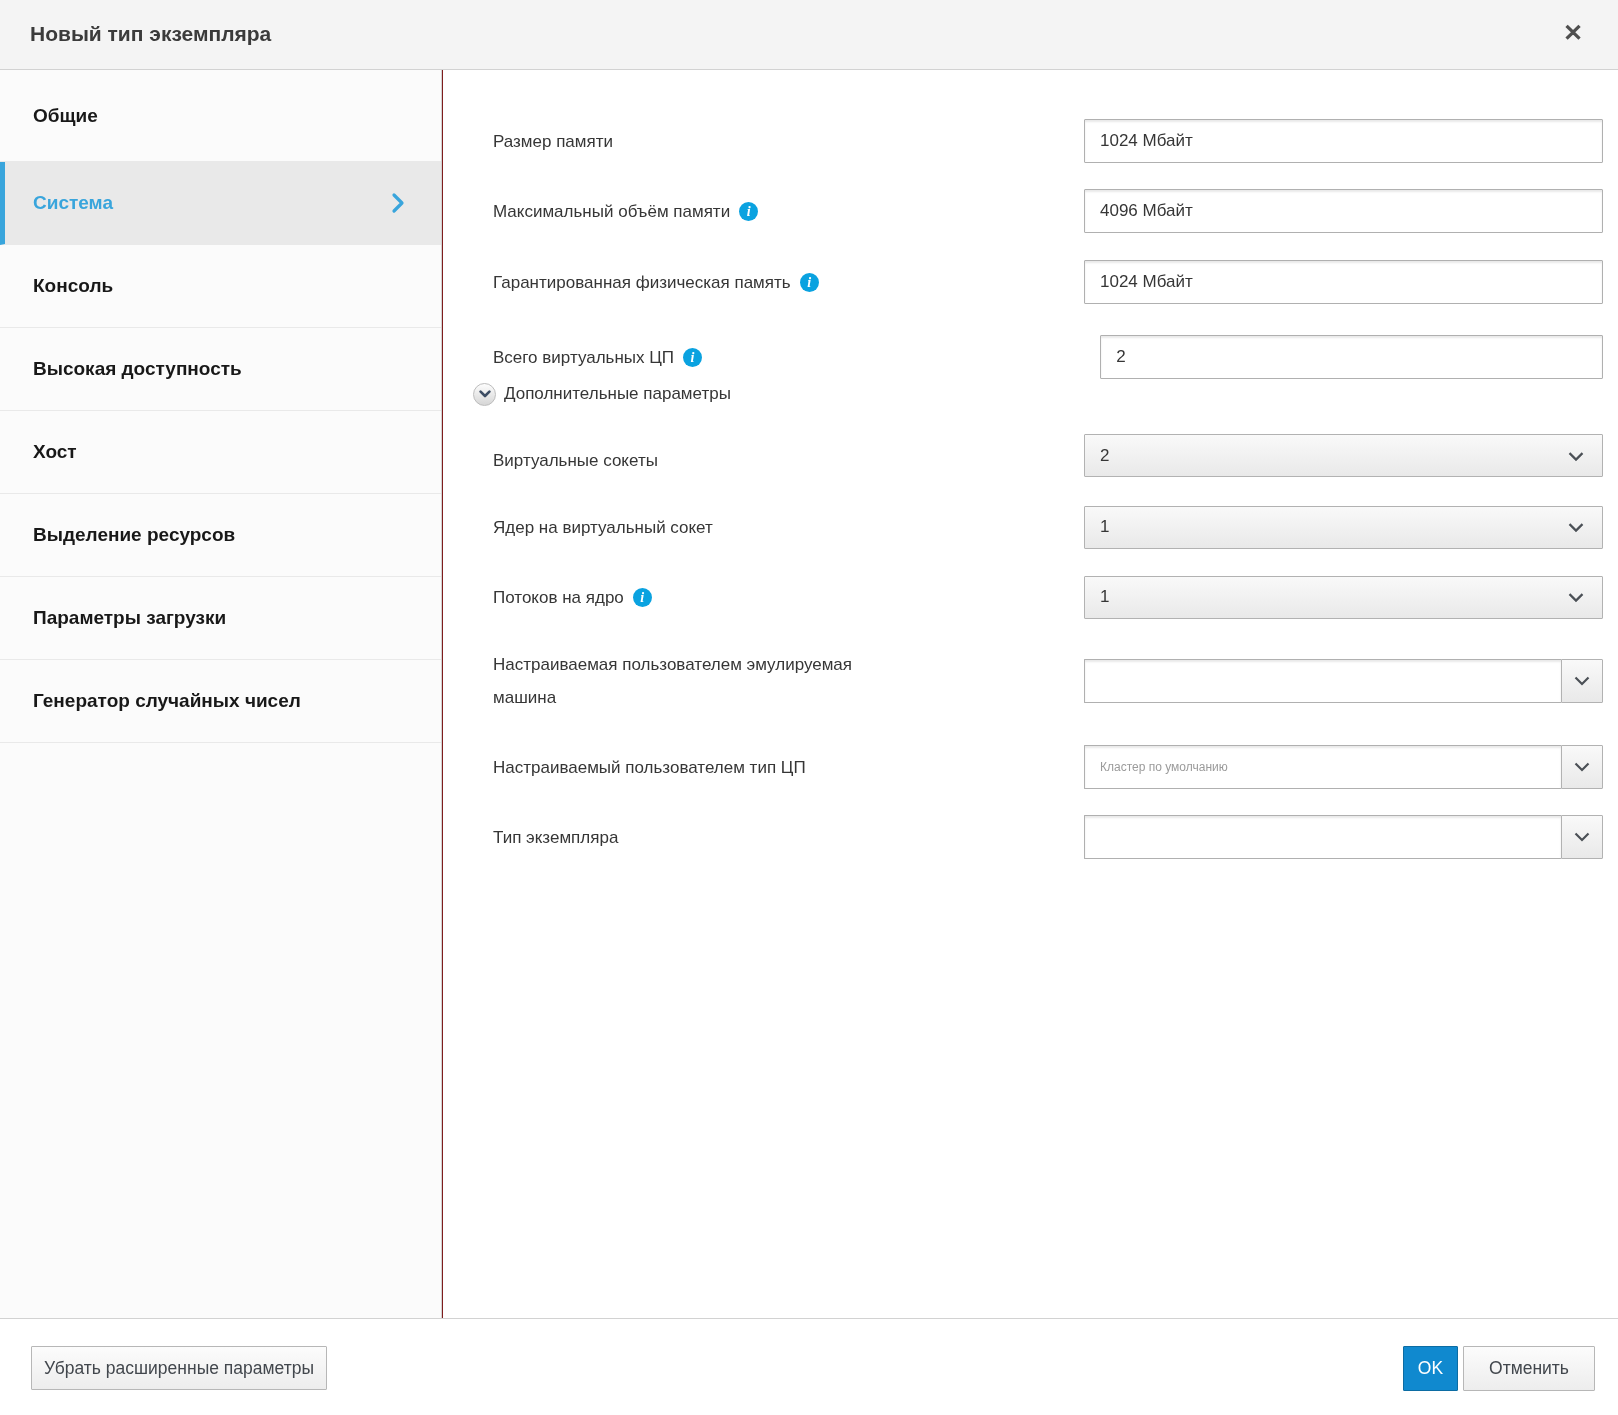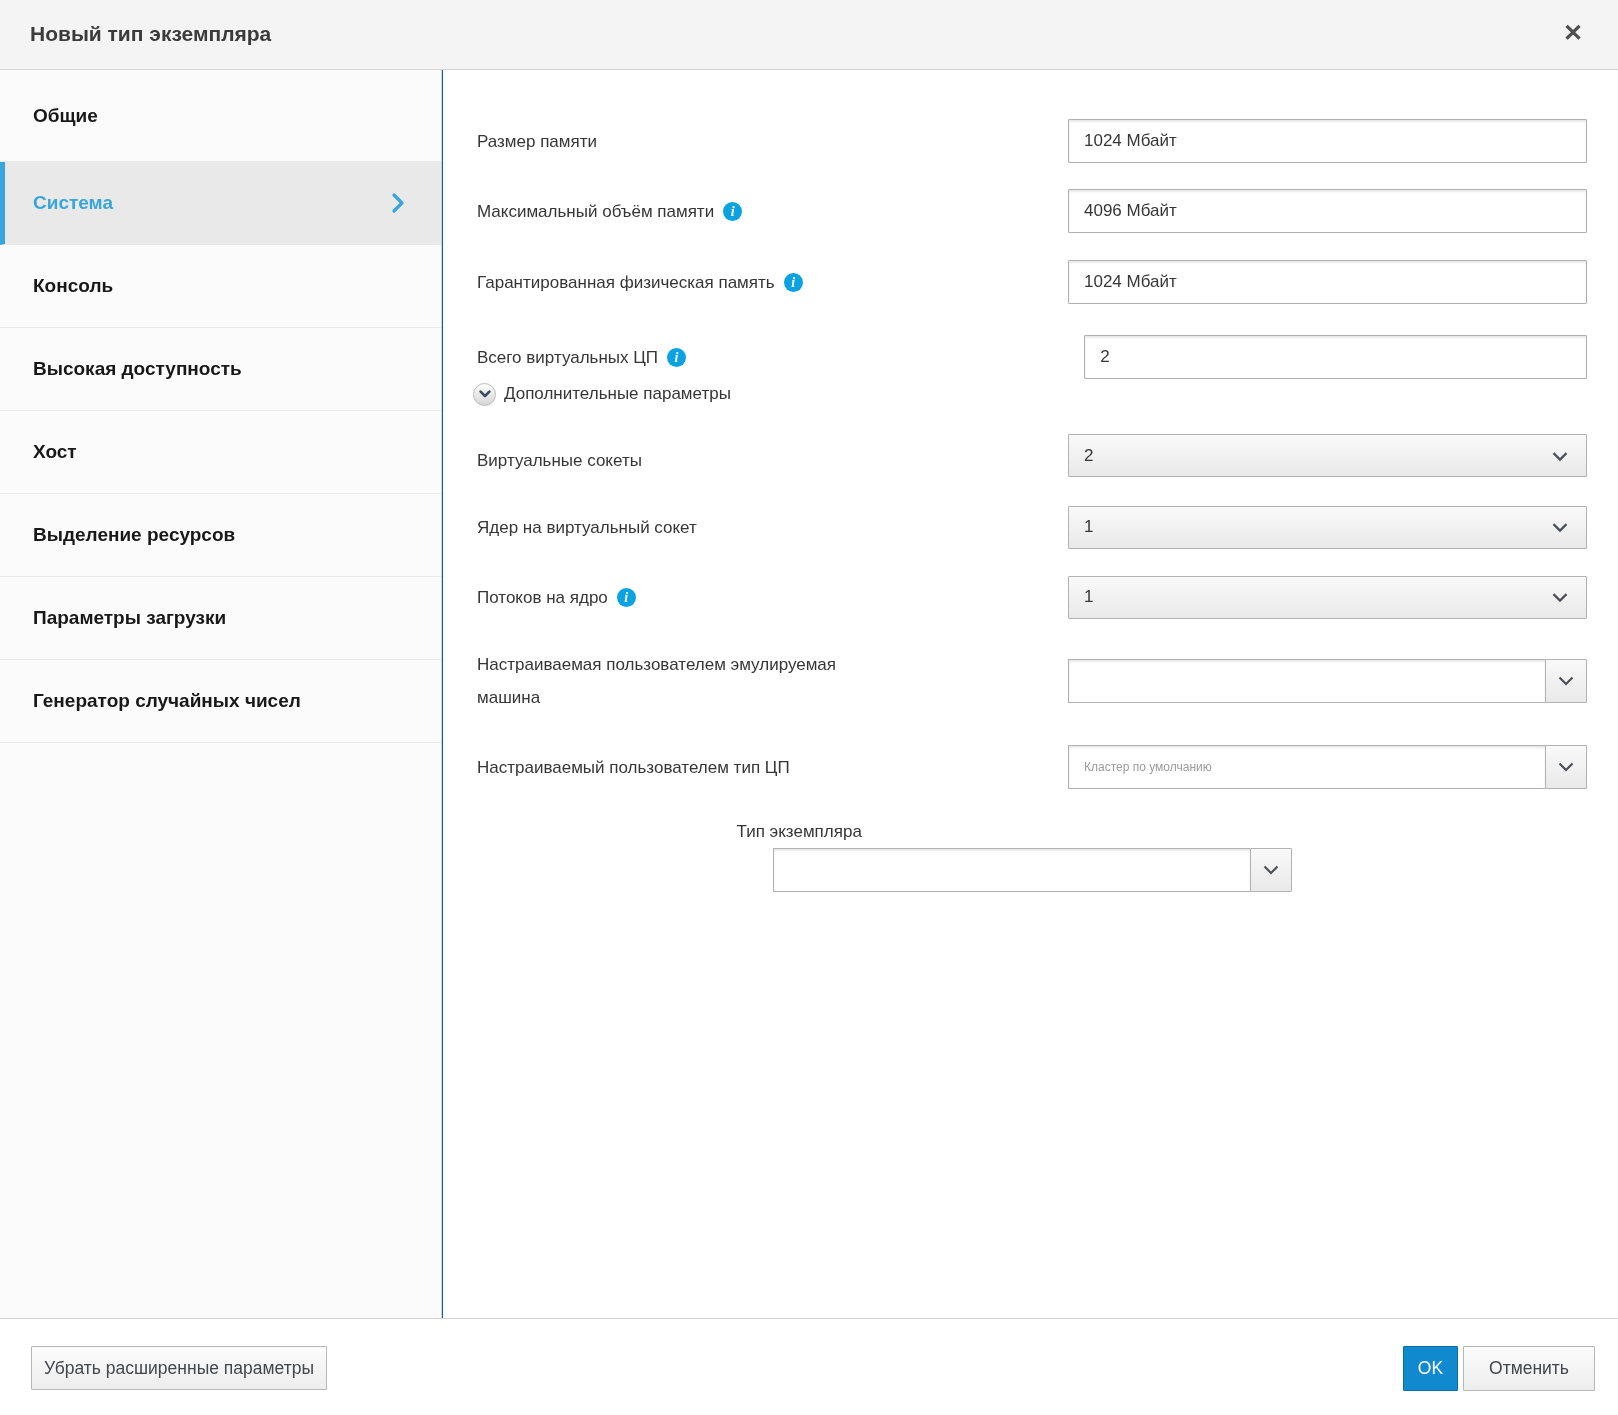--- a/index.html
+++ b/index.html
@@ -1,19 +1,19 @@
 <!DOCTYPE html>
 <html><head>
 <meta charset="utf-8">
 <style>
   * { margin:0; padding:0; box-sizing:border-box; }
   html,body { width:1618px; height:1415px; }
   body { font-family:"Liberation Sans","DejaVu Sans",sans-serif; background:#fff; color:#363636; }
 
-  .dialog { position:relative; width:1618px; height:1415px; background:#0369a1; overflow:hidden; }
+  .dialog { position:relative; width:1618px; height:1415px; background:#7f1d1d; overflow:hidden; }
 
   
   .dlg-header { position:absolute; top:0; left:0; right:0; height:70px;
                 background:#f4f4f4; border-bottom:1px solid #d2d2d2; }
   .dlg-title { position:absolute; left:30px; top:50%; transform:translateY(-54%);
                font-size:21px; font-weight:700; color:#3b3b3b; }
   .dlg-close { position:absolute; right:30px; top:16px; width:30px; height:34px;
                font-size:24px; font-weight:700; color:#4f4f4f; text-align:center;
                line-height:34px; cursor:pointer; background:none; border:none; }
 
@@ -23,28 +23,28 @@
   .side-item { position:relative; height:83px; display:flex; align-items:center;
                padding-left:33px; border-bottom:1px solid #e9e9e9; cursor:pointer;
                font-size:19px; font-weight:700; color:#181818;text-align:center; }
   .side-item:first-child { height:92px; }
   .side-item.selected { background:#e9e9e9; border-left:5px solid #39a5dc;
                         padding-left:28px; color:#39a5dc; }
   .side-chevron { position:absolute; right:36px; top:50%; transform:translateY(-50%); display:flex; }
 
   
   .content { position:absolute; left:443px; top:70px; right:0; bottom:97px; background:#fff; }
-  .frow { position:absolute; left:34px; width:1110px; height:44px;
+  .frow { position:absolute; left:50px; width:1110px; height:44px;
           display:flex; align-items:center; }
   .flabel { width:591px; font-size:17px; color:#363636; display:flex;
             align-items:center; gap:9px; line-height:33px; white-space:pre-line; }
   .r1 { top:49px; }  .r2 { top:119px; } .r3 { top:190px; } .r4 { top:265px;gap:36px; }
   .rcollapse { top:309px; height:30px; left:30px; }
   .r6 { top:363px;align-items:flex-end; } .r7 { top:435px; } .r8 { top:505px; }
-  .r9 { top:577px; height:68px; } .r10 { top:675px; } .r11 { top:745px;flex-direction:column; }
+  .r9 { top:577px; height:68px; } .r10 { top:675px; } .r11 { top:745px; }
 
   .info-icon { flex:0 0 auto; width:19px; height:19px; border-radius:50%;
                background:#0aa2e0; color:#fff; font-family:"Liberation Serif",serif;
                font-weight:700; font-style:italic; font-size:14px; line-height:19px;
                text-align:center; cursor:pointer; }
 
   .text-input { width:519px; height:44px; border:1px solid #b0b0b0; border-radius:1px;
                 background:#fff; box-shadow:inset 0 2px 2px rgba(0,0,0,0.09);
                 padding:0 15px; font-size:17px; color:#363636;
                 font-family:inherit; }

